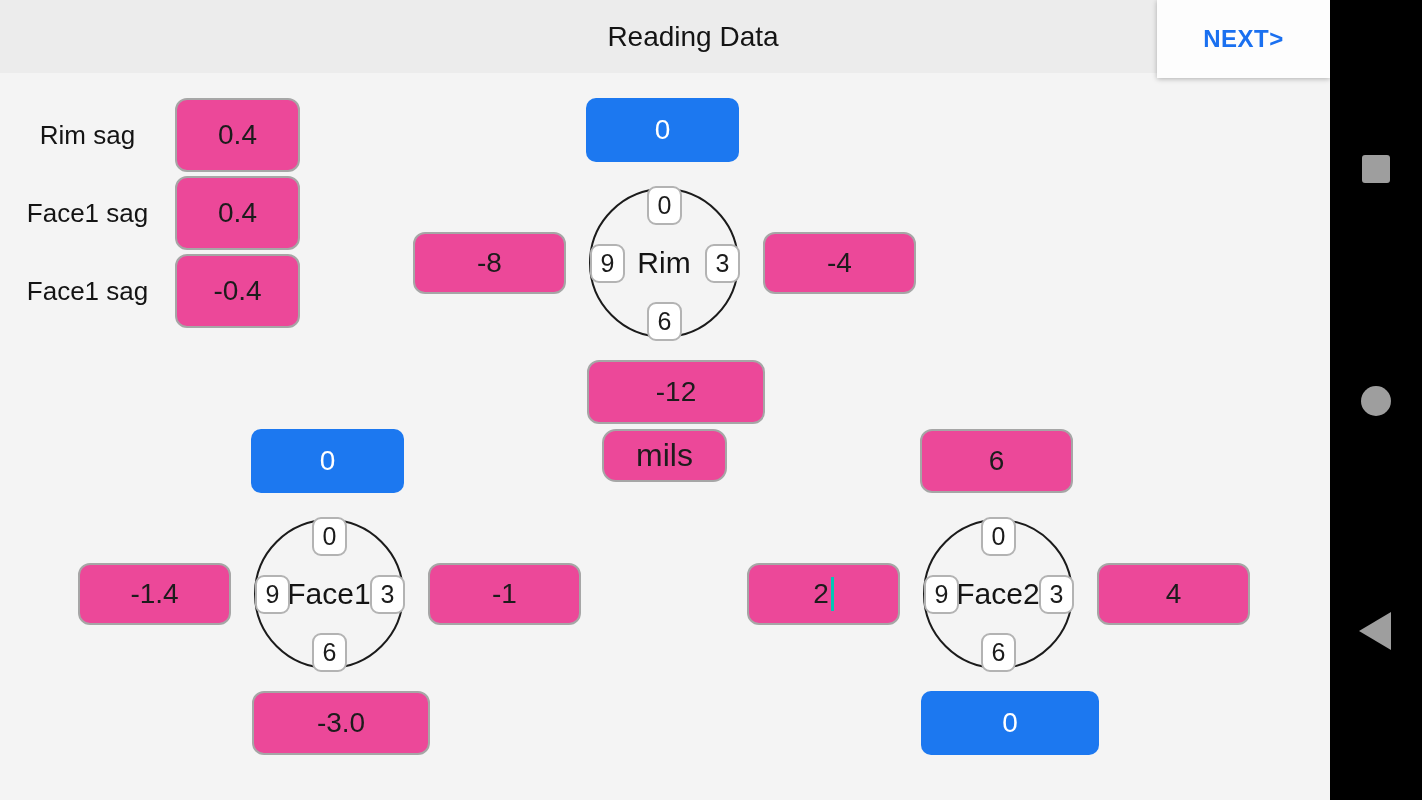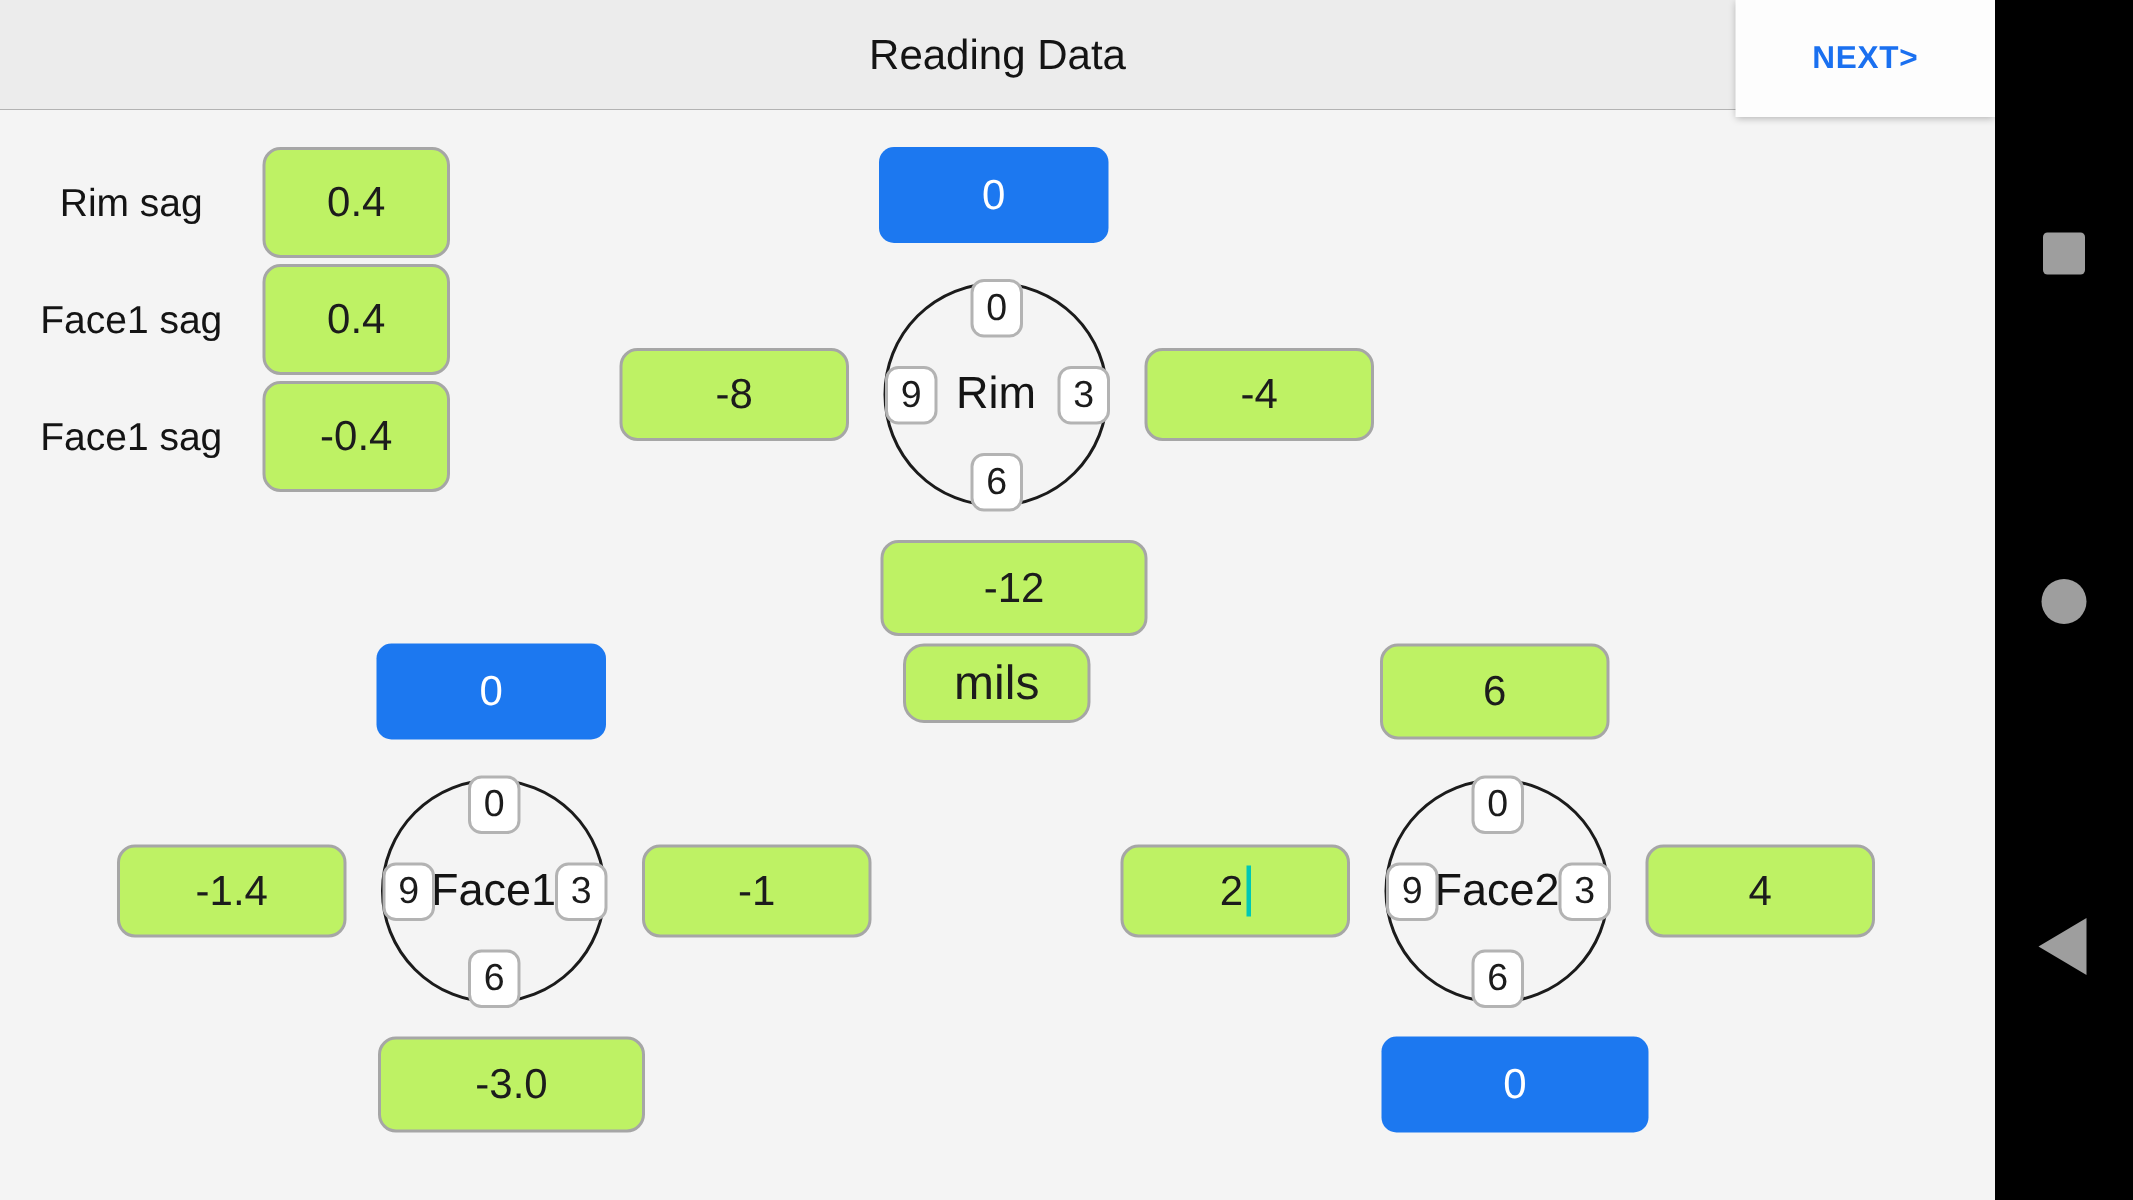--- a/index.html
+++ b/index.html
@@ -9,36 +9,36 @@
     background:#000;
   }
   
   .appbar {
     position:absolute; left:0; top:0; width:1330px; height:73px;
     background:#ececec;
   }
   .appbar-title {
     position:absolute; left:0; top:0; width:1330px; height:73px;
     display:flex; align-items:center; justify-content:center;
-    font-size:28px; color:#141414;
+    font-size:28px; color:#141414;padding-left:28px;
   }
   .next-panel {
     position:absolute; left:1157px; top:0; width:173px; height:78px;
     background:#fdfdfd; box-shadow:0 1px 5px rgba(0,0,0,0.28);
     display:flex; align-items:center; justify-content:center;
-    font-size:21px; font-weight:bold; color:#1a70f0; letter-spacing:0.5px;
+    font-size:24px; font-weight:bold; color:#1a70f0; letter-spacing:0.5px;
     cursor:pointer;
   }
   
   .content {
     position:absolute; left:0; top:73px; width:1330px; height:727px;
     background:#f4f4f4;
   }
   .box {
-    background:#bef264; border:2px solid #a6a6a6; border-radius:12px;
+    background:#ec4899; border:2px solid #a6a6a6; border-radius:12px;
     display:flex; align-items:center; justify-content:center;
     font-size:28px; color:#1c1c1c; box-sizing:border-box;
   }
   
   .sag-label {
     position:absolute; left:15px; width:145px; height:74px;
     display:flex; align-items:center; justify-content:center;
     font-size:26px; color:#141414;
   }
   .sag-input { position:absolute; left:175px; width:125px; height:74px; }

